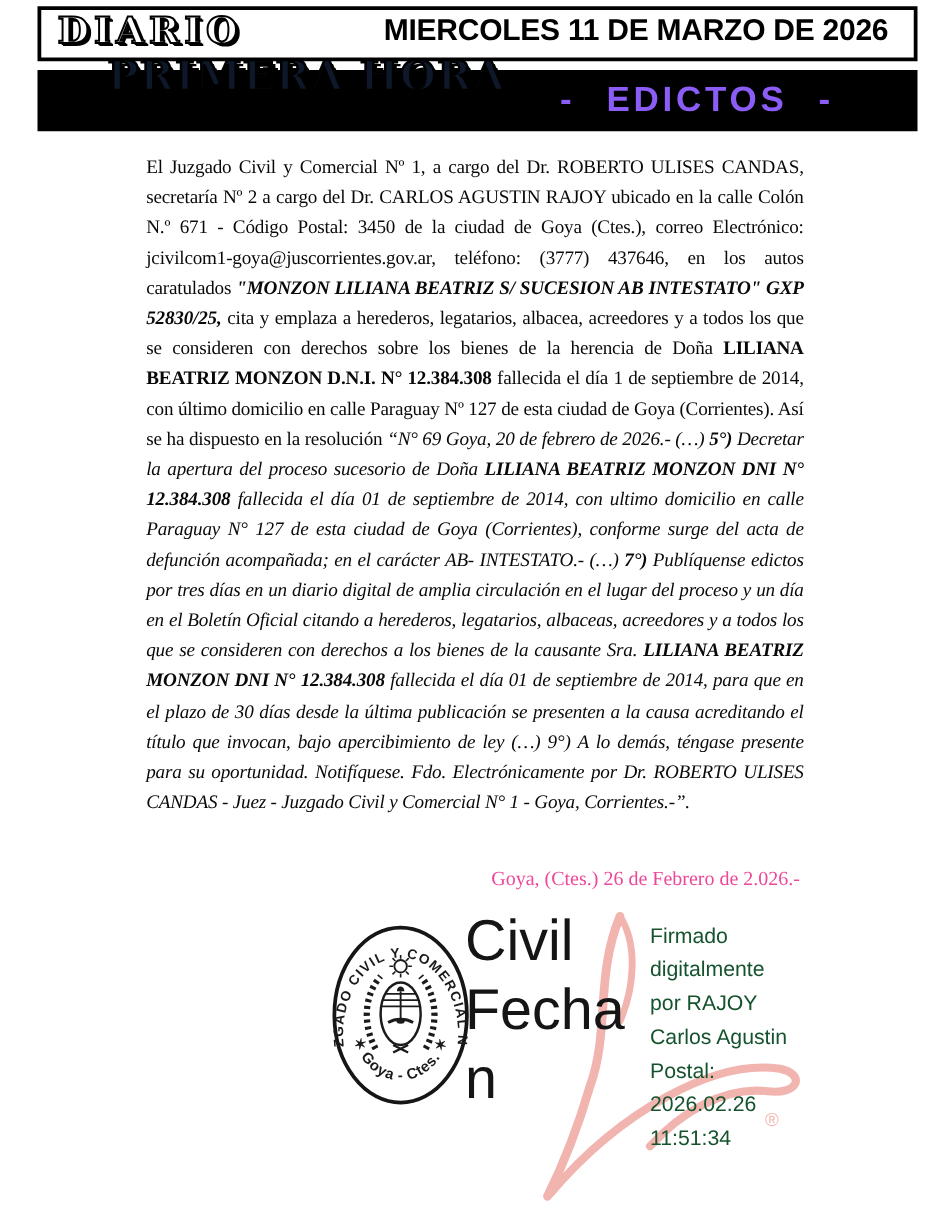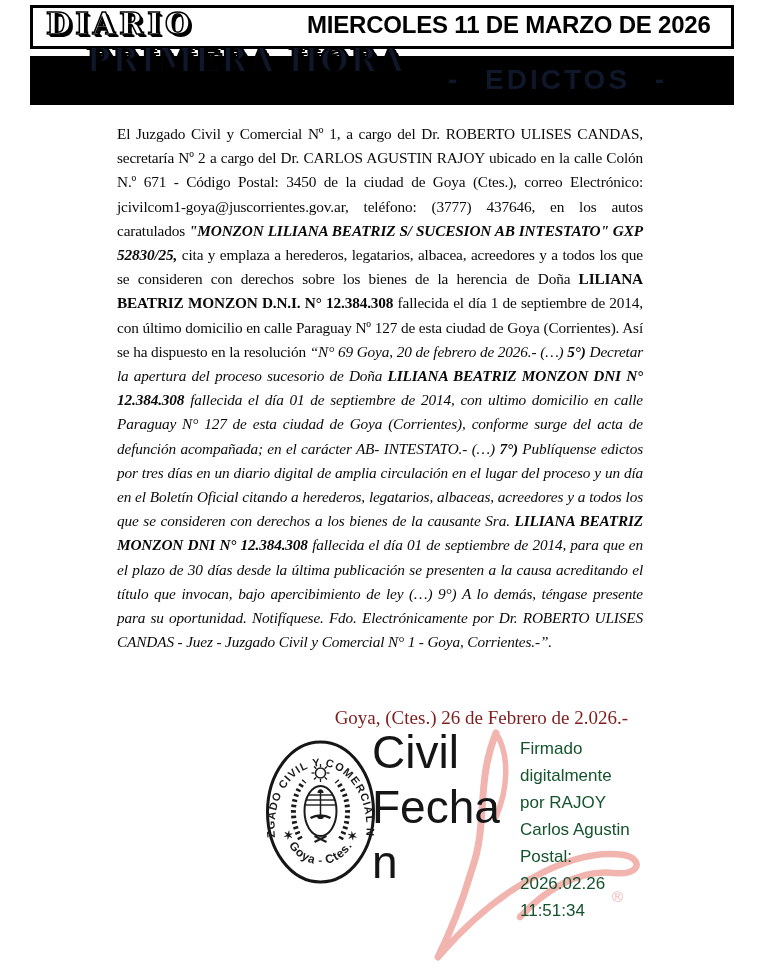--- a/index.html
+++ b/index.html
@@ -17,31 +17,31 @@
                text-shadow:2px 2px 0 #000, 3px 3px 0 #000; letter-spacing:4px; }
   .date-banner { position:absolute; left:307px; top:11px; z-index:3;
                font-family:"Liberation Sans", sans-serif; font-weight:bold; font-size:24px;
                color:#000; letter-spacing:-0.2px; white-space:nowrap;text-align:right; }
   .brand-main { position:absolute; left:38px; top:41px; z-index:4; white-space:nowrap;
                font-family:"DejaVu Serif", serif; font-weight:bold; font-size:33px;
                color:#0f172a; -webkit-text-stroke:2px #000;
                text-shadow:3px 3px 0 #000, 5px 6px 0 #000; letter-spacing:1px;margin-left:48px; }
   .section-banner { position:absolute; left:448px; top:64px; z-index:2; white-space:nowrap;
                font-family:"Liberation Sans", sans-serif; font-weight:bold; font-size:28px;
-               color:#0f172a; letter-spacing:3px; word-spacing:14px; }
+               color:#8b5cf6; letter-spacing:3px; word-spacing:14px; }
 
   
   .edict-body { position:absolute; left:117px; top:122px; width:526px; margin:0;
                 font-size:15.3px; line-height:24.2px; letter-spacing:-0.15px;
                 text-align:justify; color:#090909; }
   .b  { font-weight:bold; }
   .i  { font-style:italic; }
   .bi { font-weight:bold; font-style:italic; }
-  .dateline { position:absolute; right:118px; top:695px; margin:12px;
-              font-size:19px; color:#7f1d1d; white-space:nowrap; }
+  .dateline { position:absolute; right:118px; top:695px; margin:0;
+              font-size:16px; color:#ec4899; white-space:nowrap; }
 
   
   .signature { position:absolute; left:0; top:723px; width:758px; height:246px; }
   .flourish-svg { position:absolute; left:432px; top:6px; width:215px; height:234px; z-index:1; }
   .seal-svg  { position:absolute; left:263px; top:14px; width:116px; height:150px; z-index:2; }
   .sig-name  { position:absolute; left:372px; top:2px; z-index:3;
                font-family:"Liberation Sans", sans-serif; font-size:46px; line-height:55px;
                color:#151515; }
   .sig-details { position:absolute; left:520px; top:12px; z-index:3;
                font-family:"Liberation Sans", sans-serif; font-size:17px; line-height:27px;

